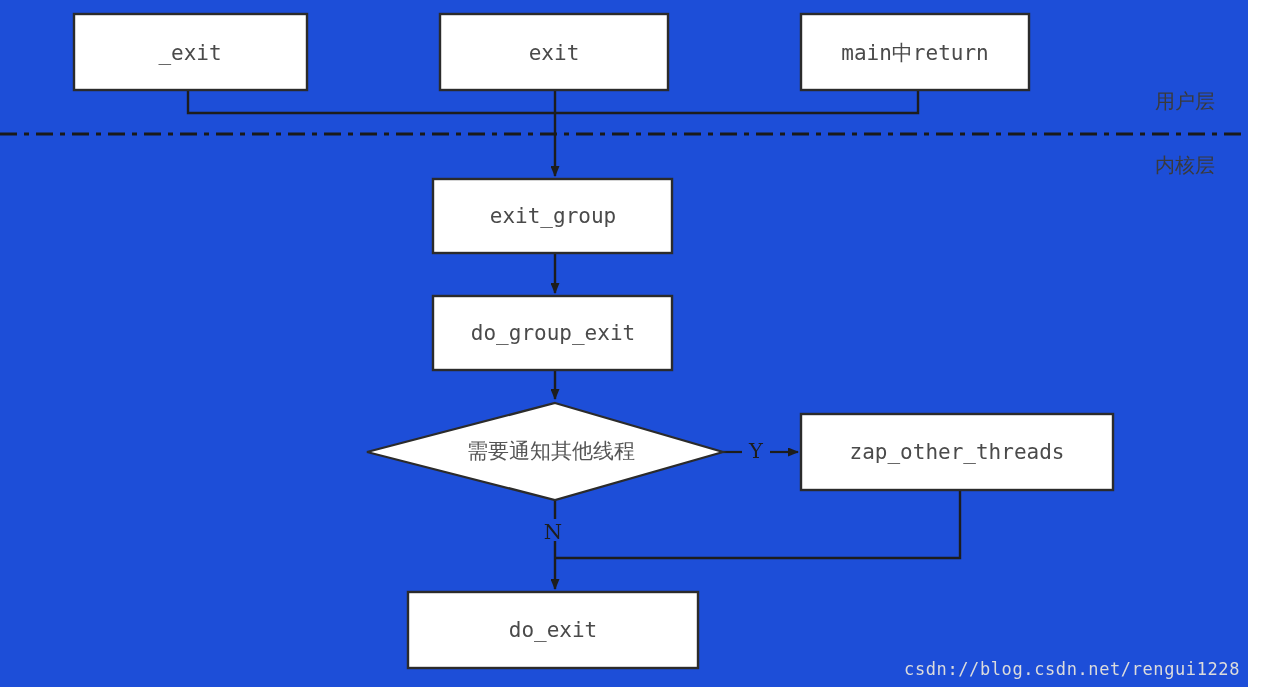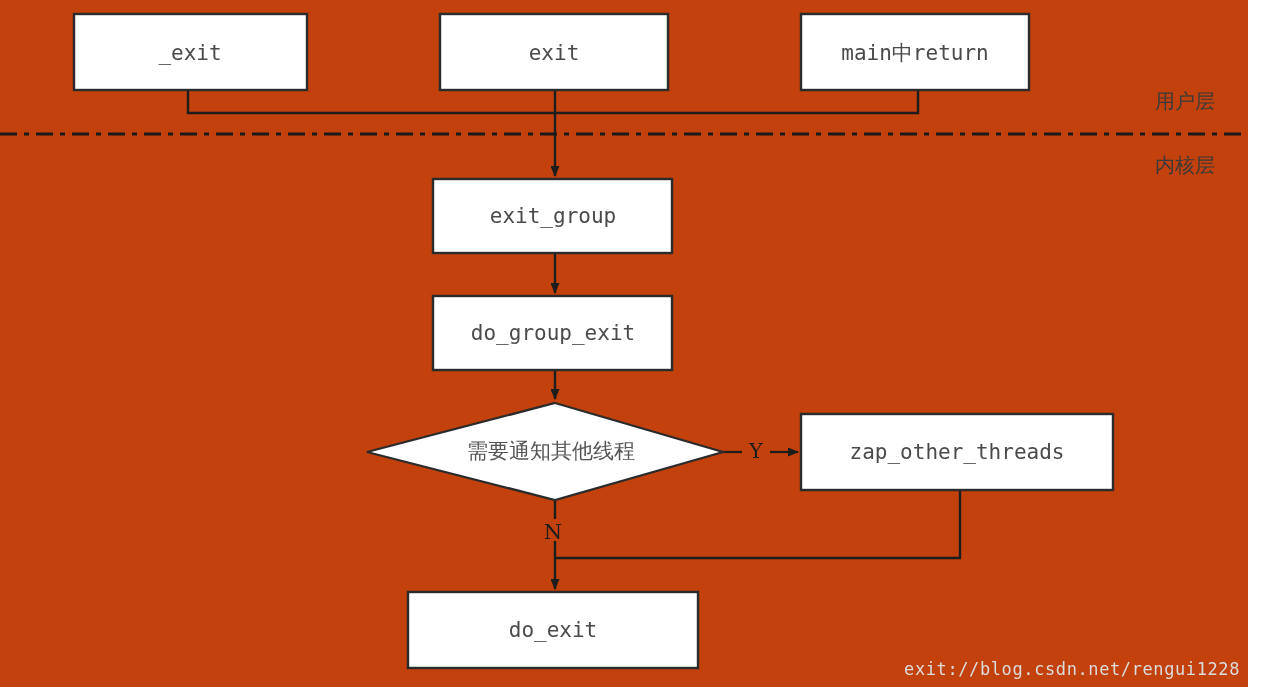--- a/index.html
+++ b/index.html
@@ -4,21 +4,21 @@
 <style>
   html, body {
     margin: 0;
     padding: 0;
     background: #ffffff;
   }
   #canvas {
     position: relative;
     width: 1248px;
     height: 687px;
-    background: #c2410c;
+    background: #1d4ed8;
     overflow: hidden;
     font-family: "Liberation Sans", sans-serif;
   }
   svg.diagram {
     position: absolute;
     left: 0;
     top: 0;
     width: 1271px;
     height: 687px;
   }
@@ -162,14 +162,14 @@
       <text class="mono-label" x="553" y="631">do_exit</text>
     </g>
 
     <text class="branch-label" x="756" y="452">Y</text>
     <text class="branch-label" x="553" y="533">N</text>
 
     <text class="layer-label" x="1185" y="102">用户层</text>
     <text class="layer-label" x="1185" y="166">内核层</text>
   </svg>
 
-  <div class="watermark">exit://blog.csdn.net/rengui1228</div>
+  <div class="watermark">csdn://blog.csdn.net/rengui1228</div>
 </div>
 
 </body></html>

